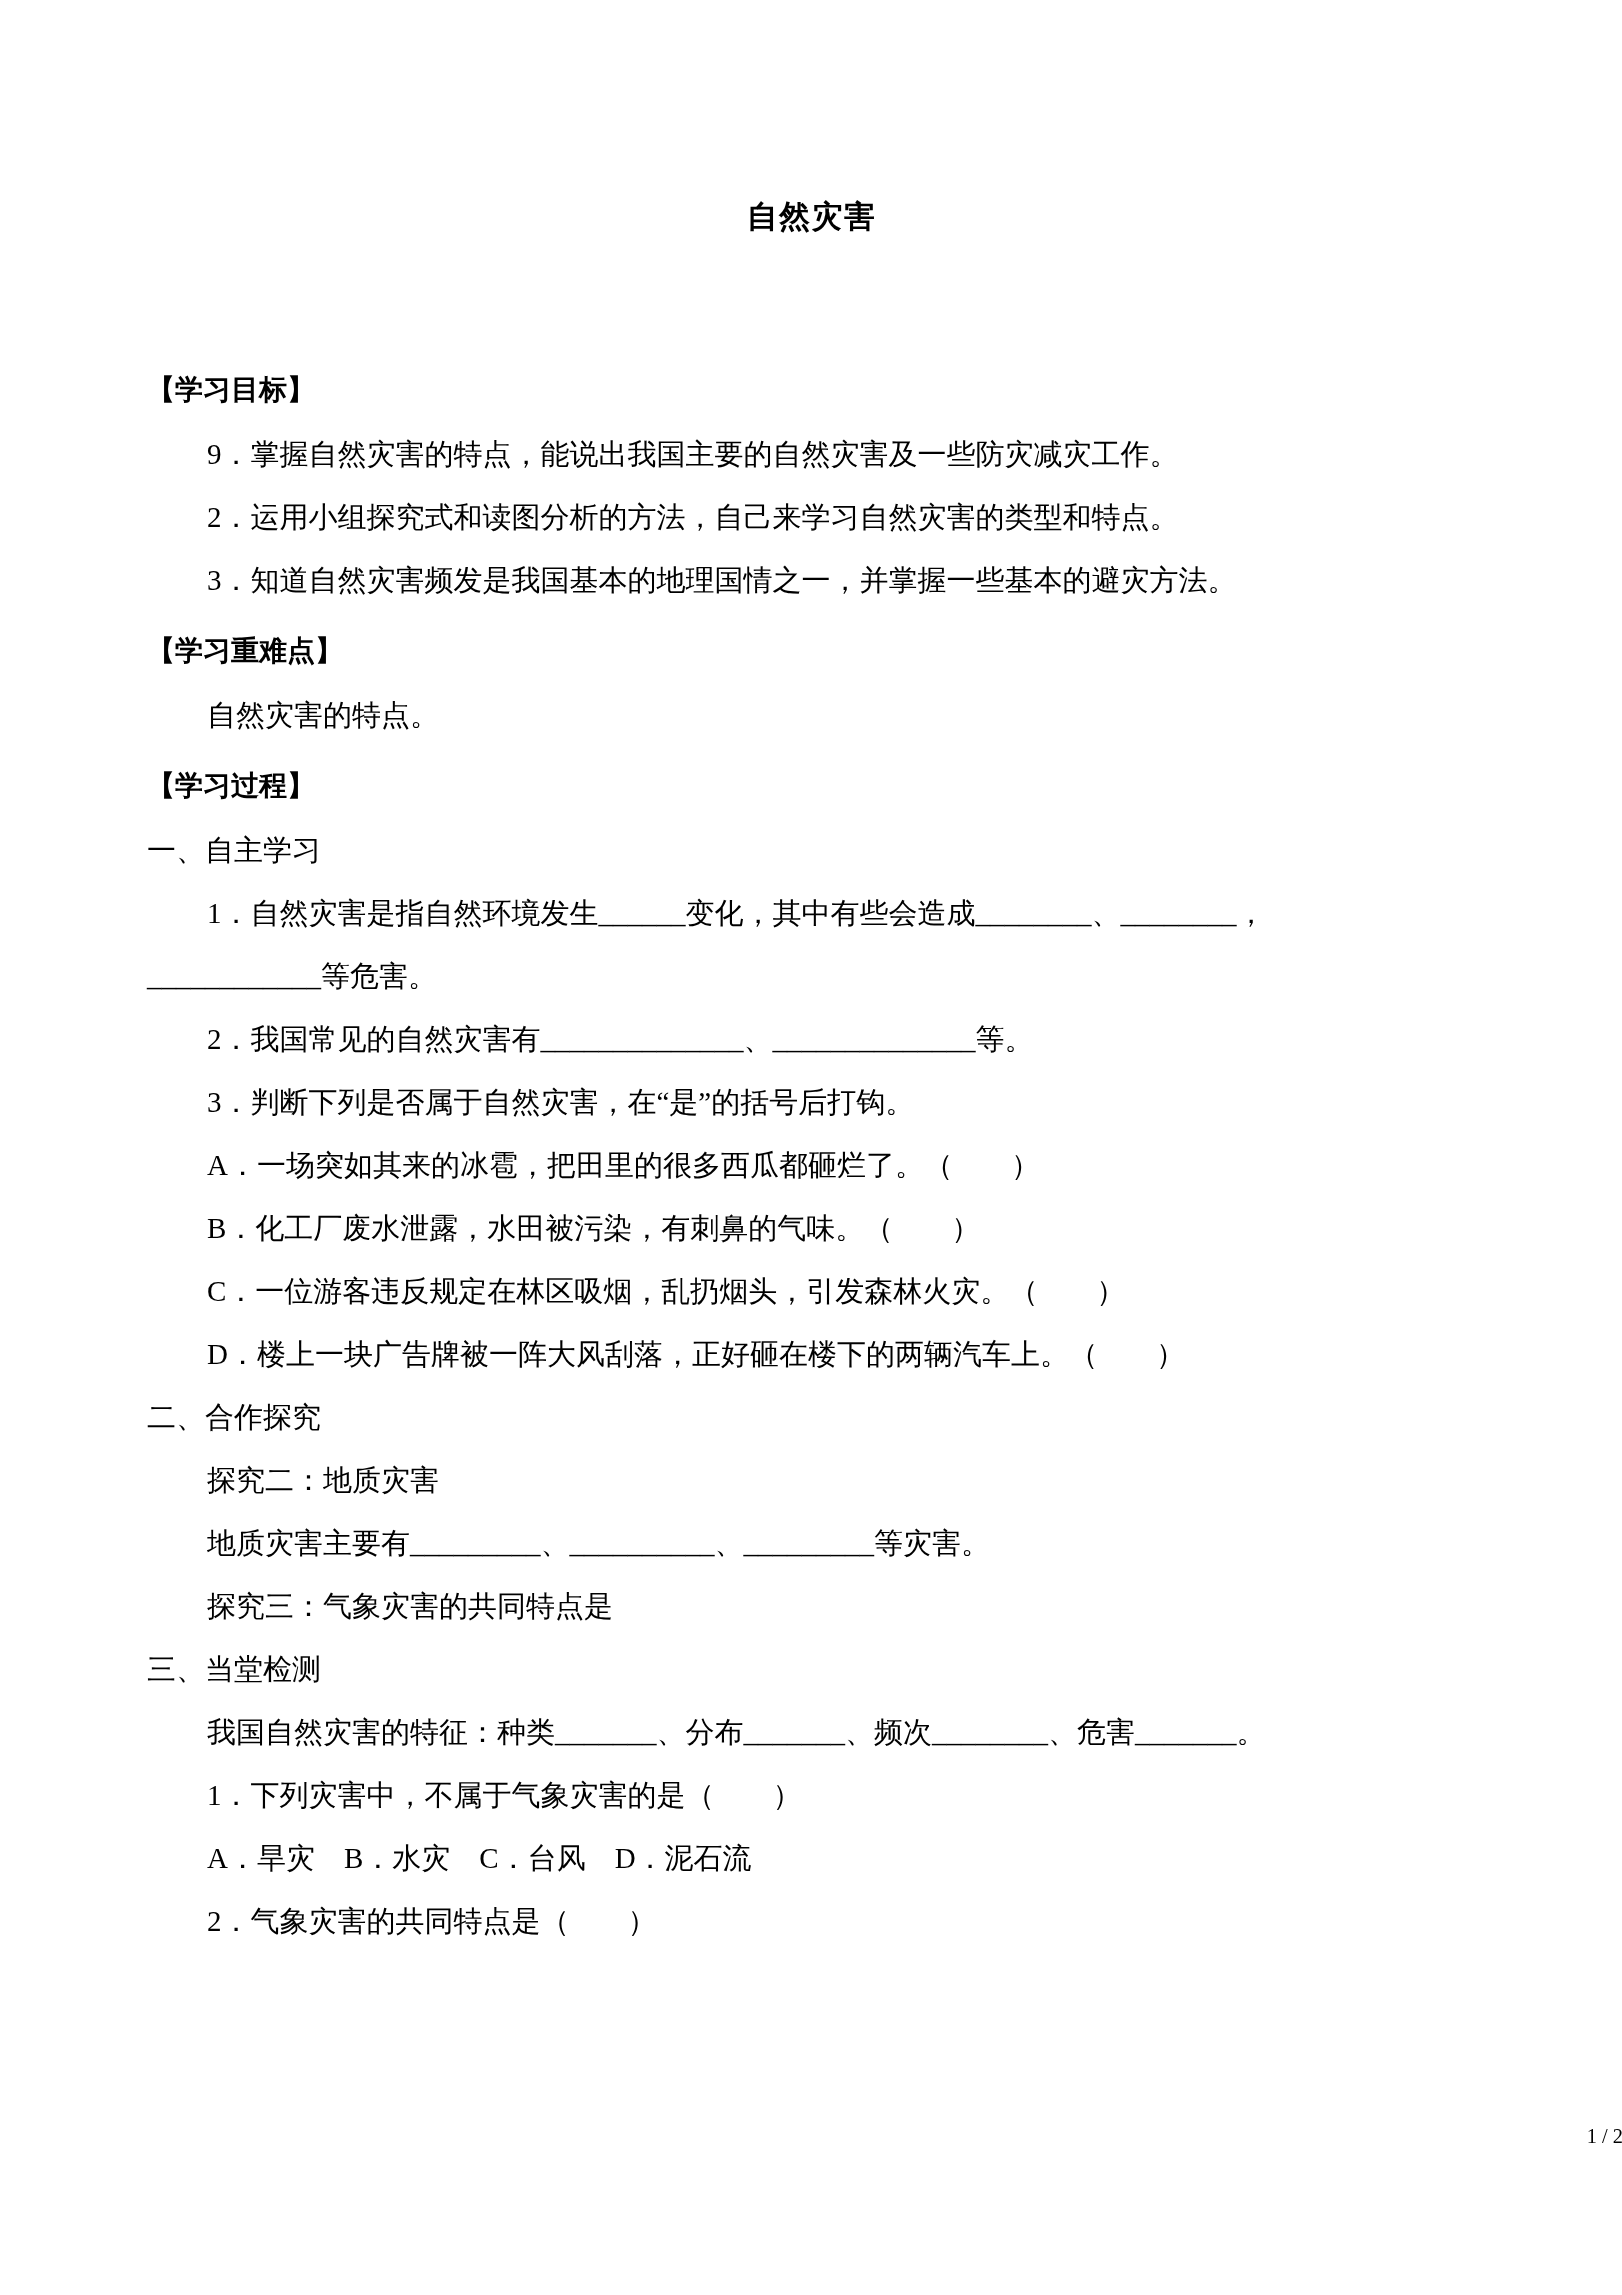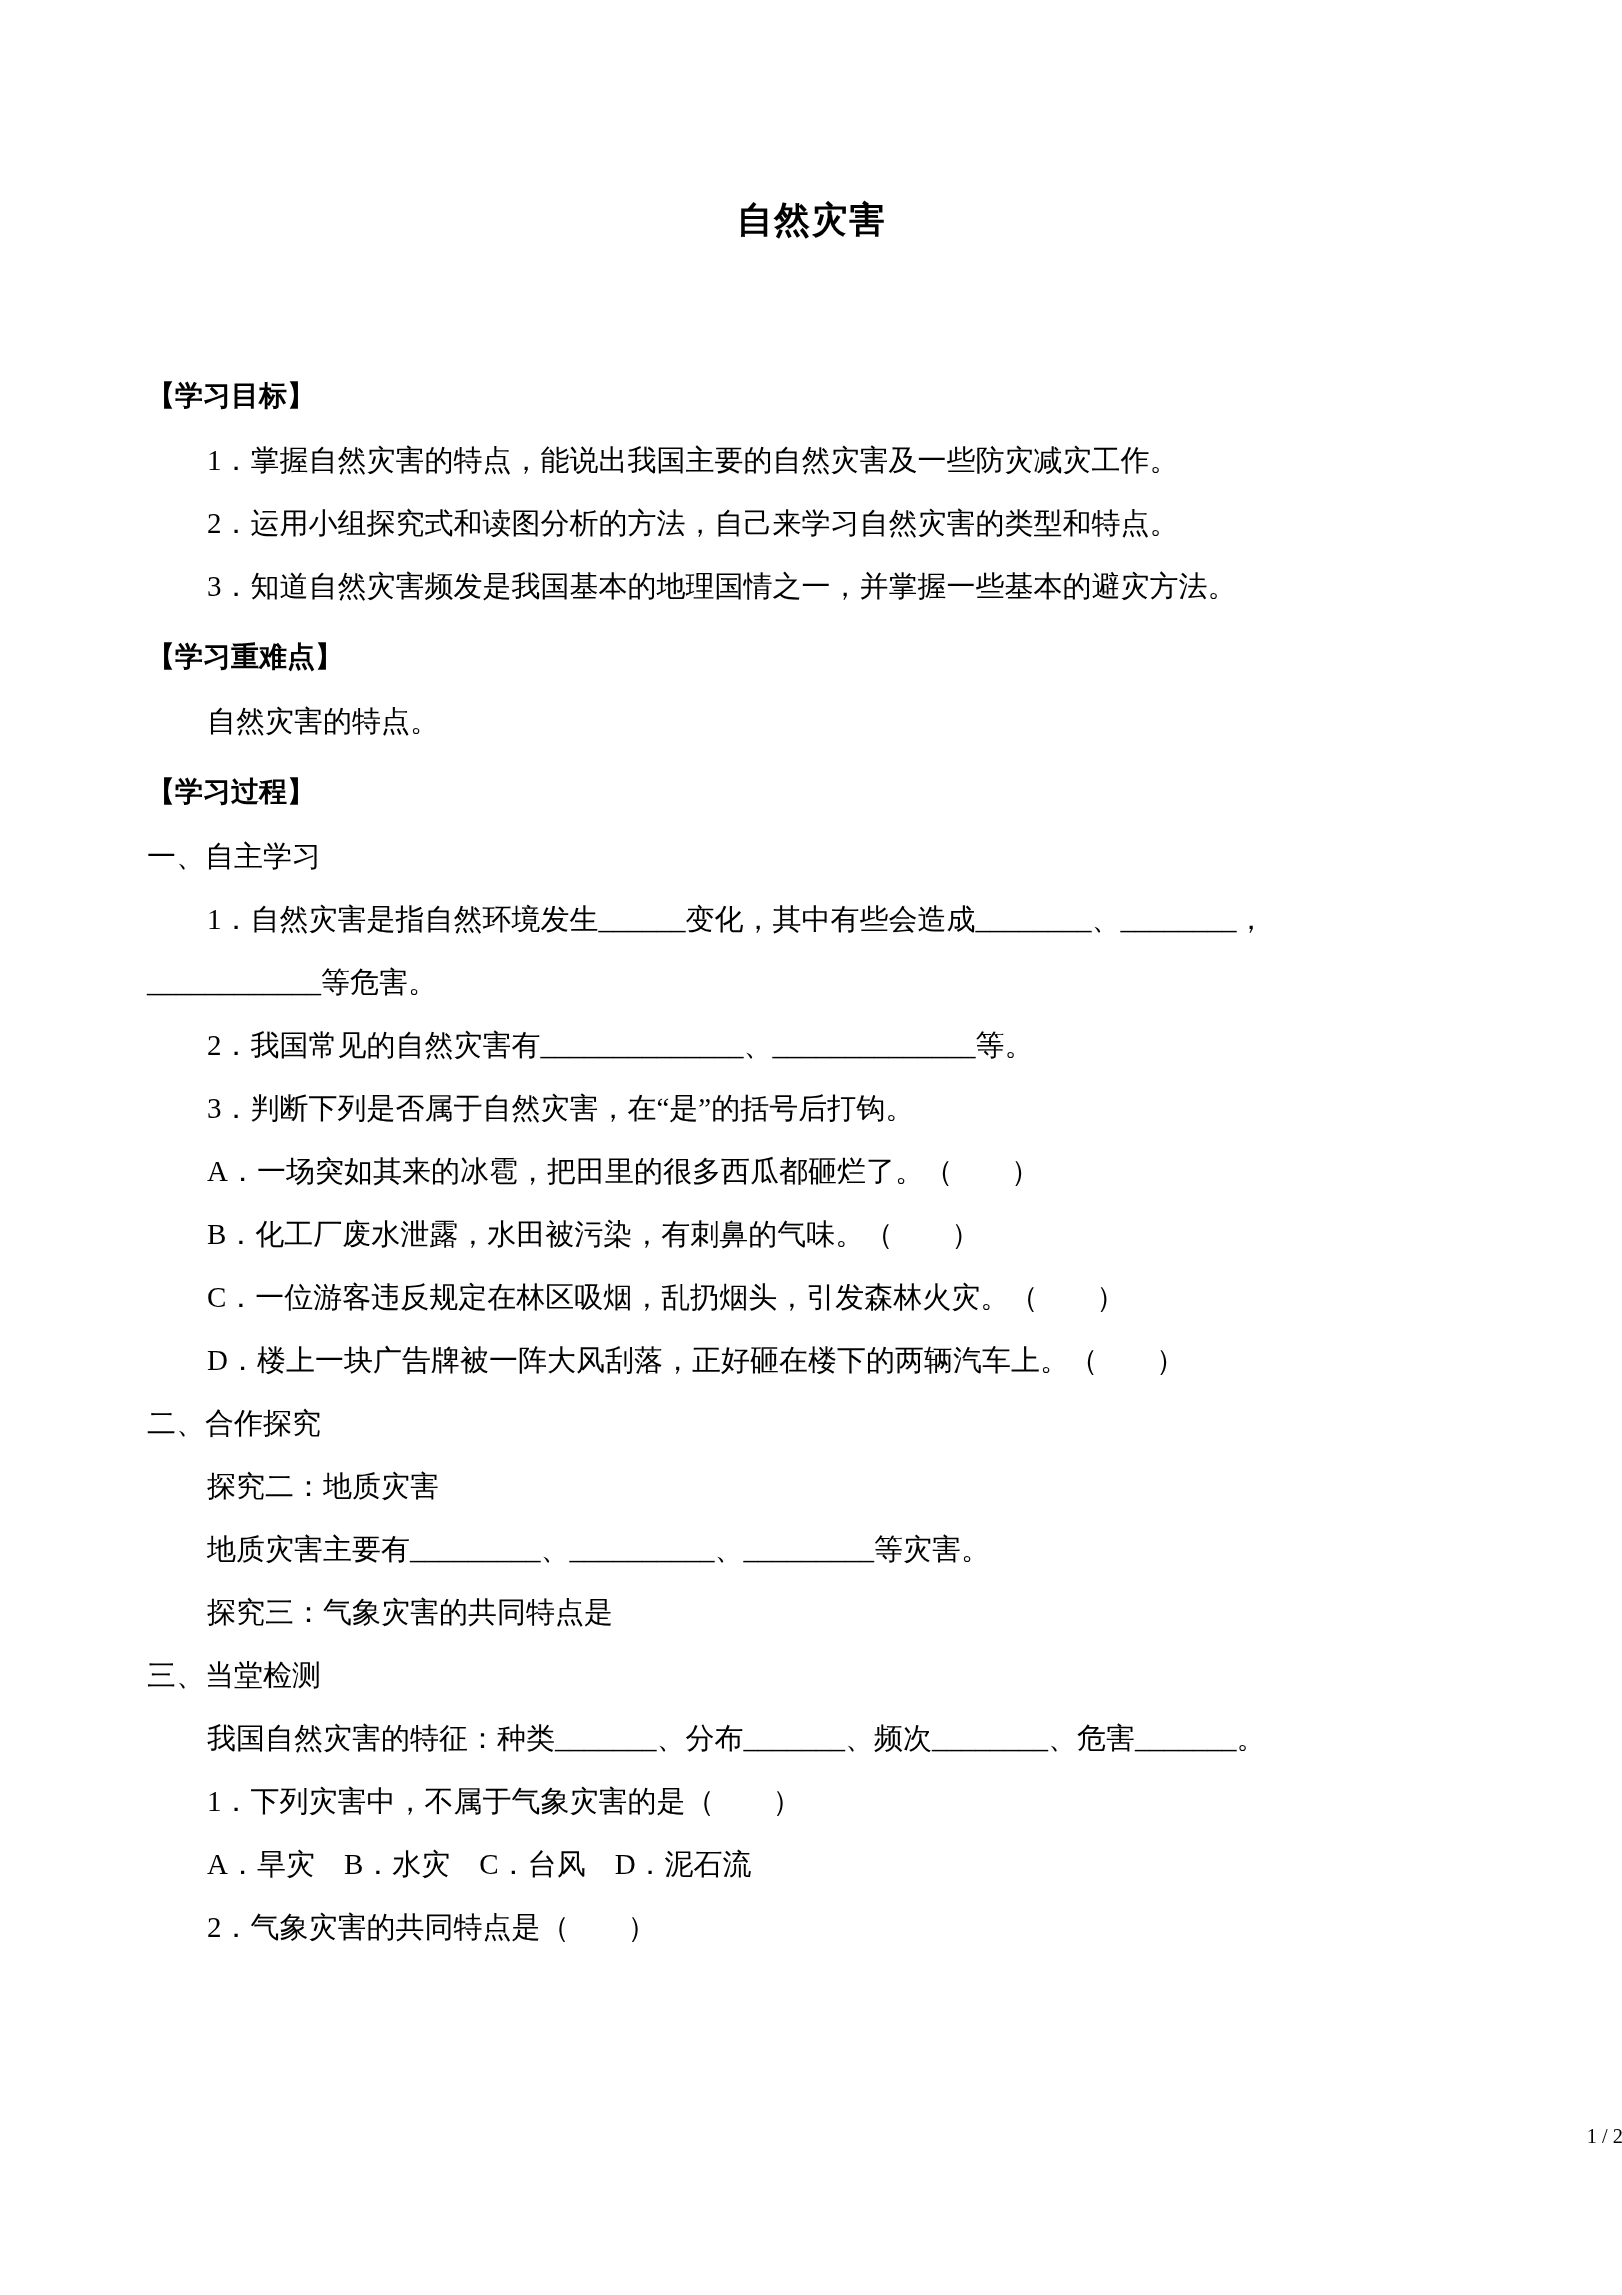--- a/index.html
+++ b/index.html
@@ -14,21 +14,21 @@
       overflow: hidden;
     }
     .page {
       width: 100%;
       height: 100%;
       padding: 198px 147px 0 147px;
       position: relative;
     }
     .doc-title {
       text-align: center;
-      font-size: 36px;
+      font-size: 31px;
       font-weight: bold;
       line-height: 1.25;
       margin: 0 0 129px 0;
       letter-spacing: 1.4px;
     }
     .section-heading {
       font-size: 28px;
       font-weight: bold;
       line-height: 1.7;
       margin: 15px 0 9.5px 0;
@@ -52,21 +52,21 @@
     }
   </style>
 </head>
 <body>
 
 <div class="page">
 
   <h1 class="doc-title">自然灾害</h1>
 
   <h2 class="section-heading">【学习目标】</h2>
-  <p class="line indent">1．掌握自然灾害的特点，能说出我国主要的自然灾害及一些防灾减灾工作。</p>
+  <p class="line indent">9．掌握自然灾害的特点，能说出我国主要的自然灾害及一些防灾减灾工作。</p>
   <p class="line indent">2．运用小组探究式和读图分析的方法，自己来学习自然灾害的类型和特点。</p>
   <p class="line indent">3．知道自然灾害频发是我国基本的地理国情之一，并掌握一些基本的避灾方法。</p>
 
   <h2 class="section-heading">【学习重难点】</h2>
   <p class="line indent">自然灾害的特点。</p>
 
   <h2 class="section-heading">【学习过程】</h2>
 
   <p class="line">一、自主学习</p>
   <p class="line indent">1．自然灾害是指自然环境发生______变化，其中有些会造成________、________，</p>

